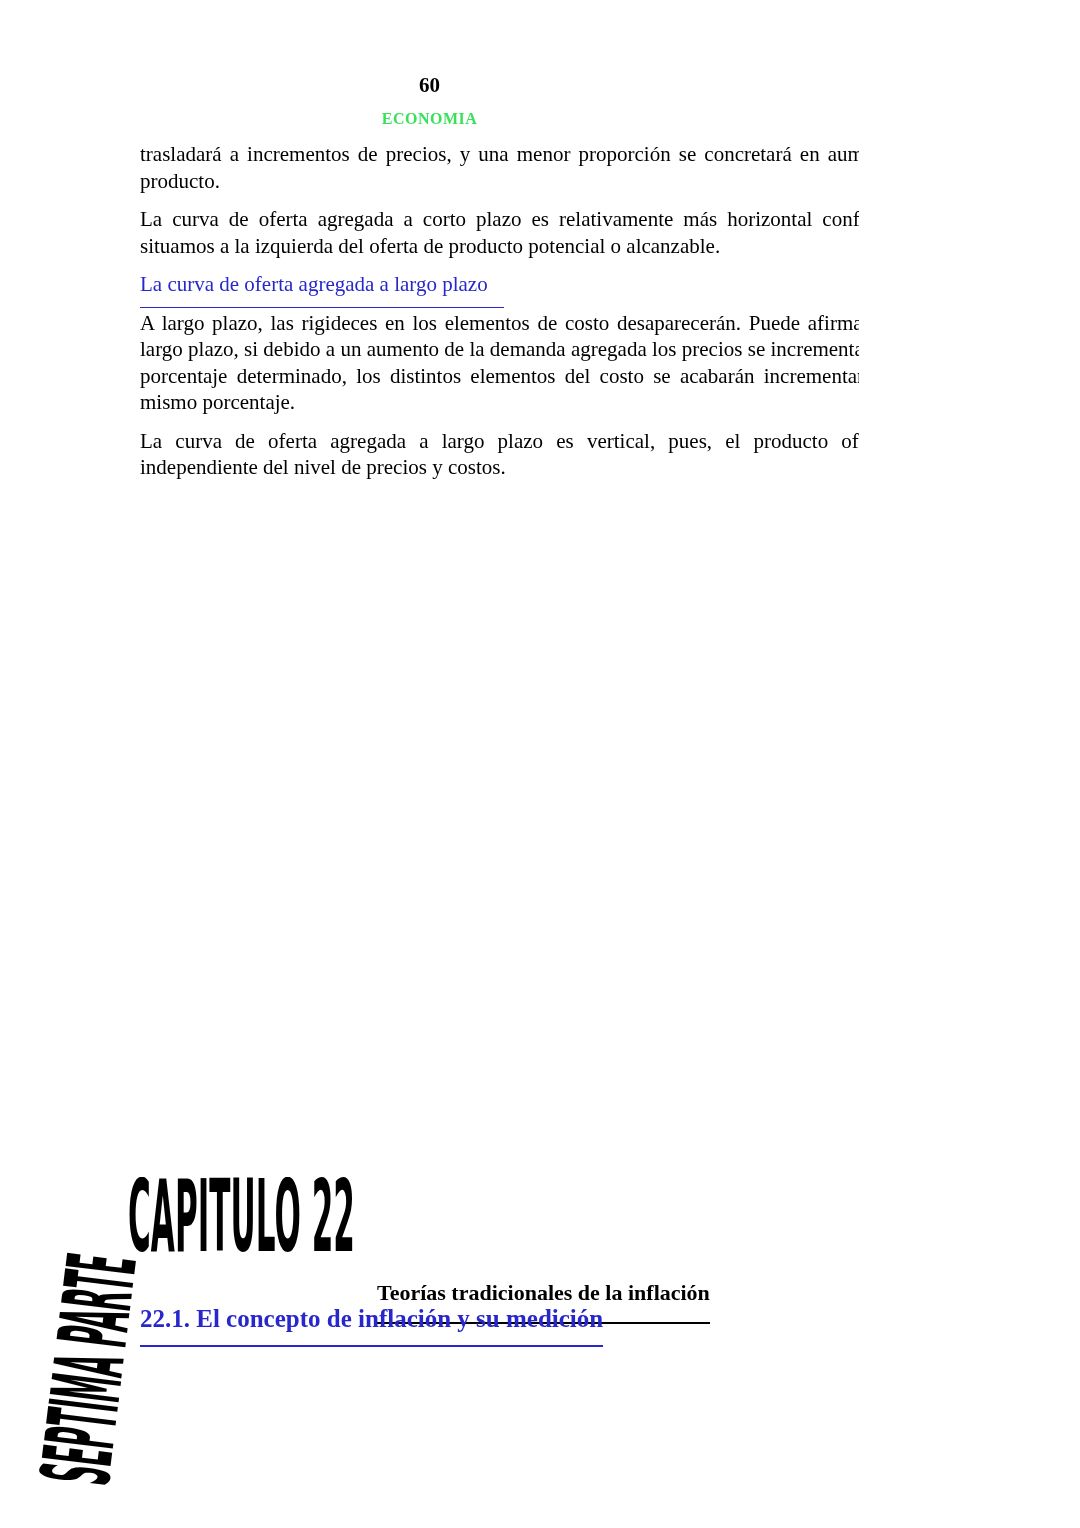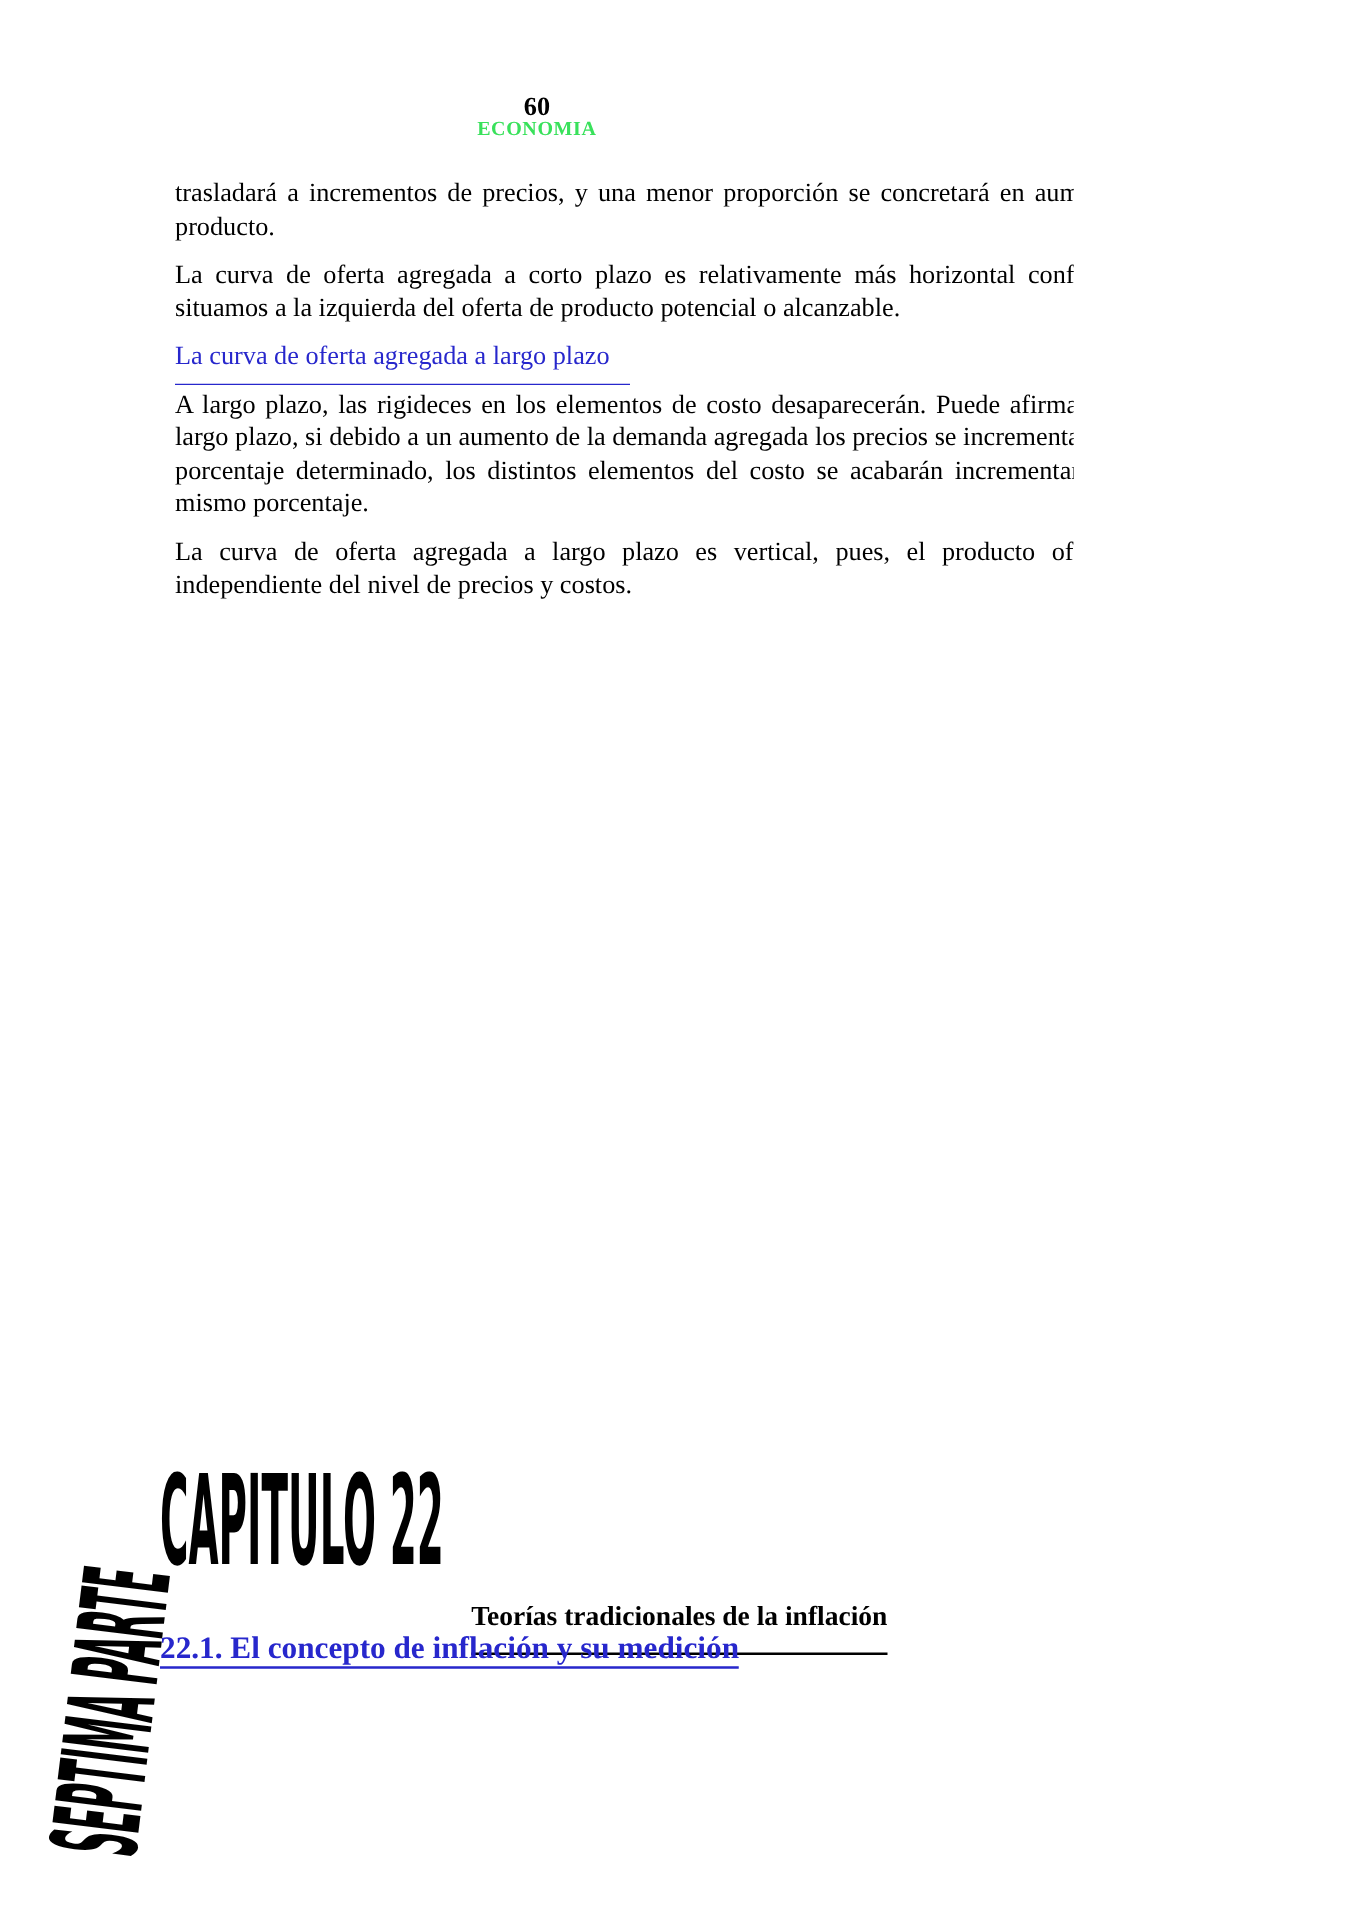--- a/index.html
+++ b/index.html
@@ -12,21 +12,21 @@
     overflow:hidden;
   }
   
   .page-header{
     position:absolute;top:74px;left:0;width:100%;
     text-align:center;line-height:1.05;
   }
   .page-number{font-size:21px;font-weight:bold;}
   .header-title{
     font-size:16px;font-weight:bold;
-    color:#39E15B;letter-spacing:.5px;margin-top:0;
+    color:#39E15B;letter-spacing:.5px;margin-top:15px;
   }
   
   .body-text{
     position:absolute;left:128px;top:129px;width:826px;
     font-size:21px;line-height:26.5px;
     text-align:justify;text-justify:inter-word;
   }
   .body-text p{margin:12px;}
   .subheading{margin-top:17px;color:#2727CC;text-align:left;}
   .subheading .u-trail{
@@ -46,21 +46,21 @@
   
   .section-title{
     position:absolute;left:377px;top:1280px;
     font-size:22px;font-weight:bold;white-space:nowrap;
   }
   .section-title .u{border-bottom:2px solid #000;padding-bottom:17px;}
   .subsection-title{
     position:absolute;left:128px;top:1305px;
     font-size:25px;font-weight:bold;color:#2727CC;white-space:nowrap;
   }
-  .subsection-title .u{border-bottom:2px solid currentColor;padding-bottom:1px;}
+  .subsection-title .u{border-bottom:2px solid currentColor;padding-bottom:13px;margin-left:12px;}
 </style>
 </head>
 <body>
 
 <div class="page">
 
   <div class="page-header">
     <div class="page-number">60</div>
     <div class="header-title">ECONOMIA</div>
   </div>

